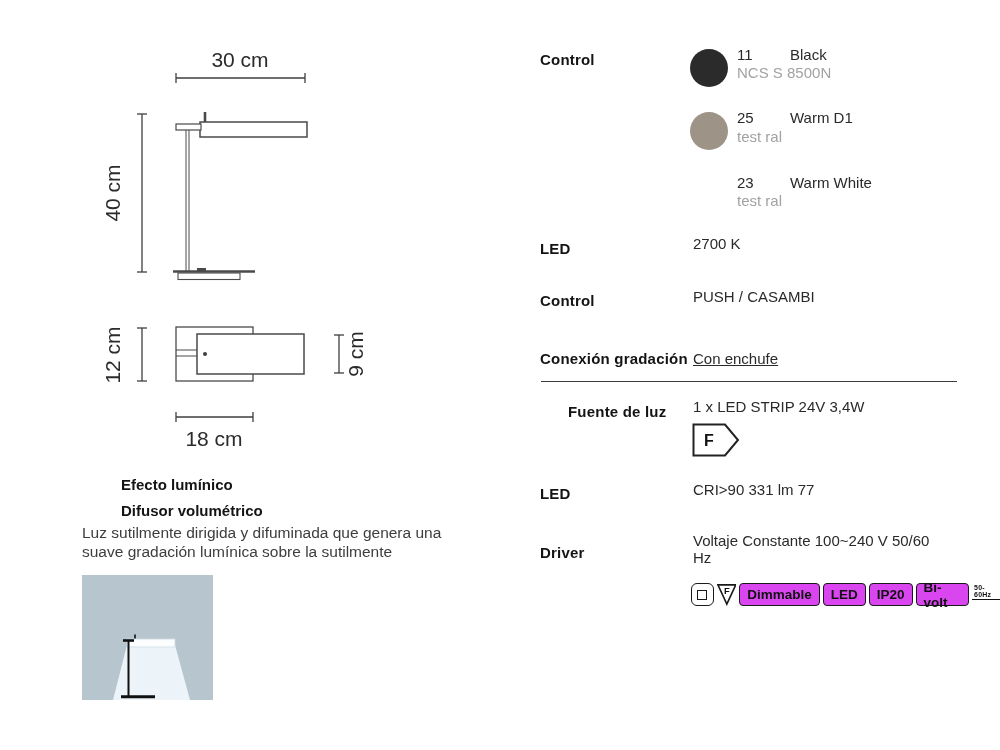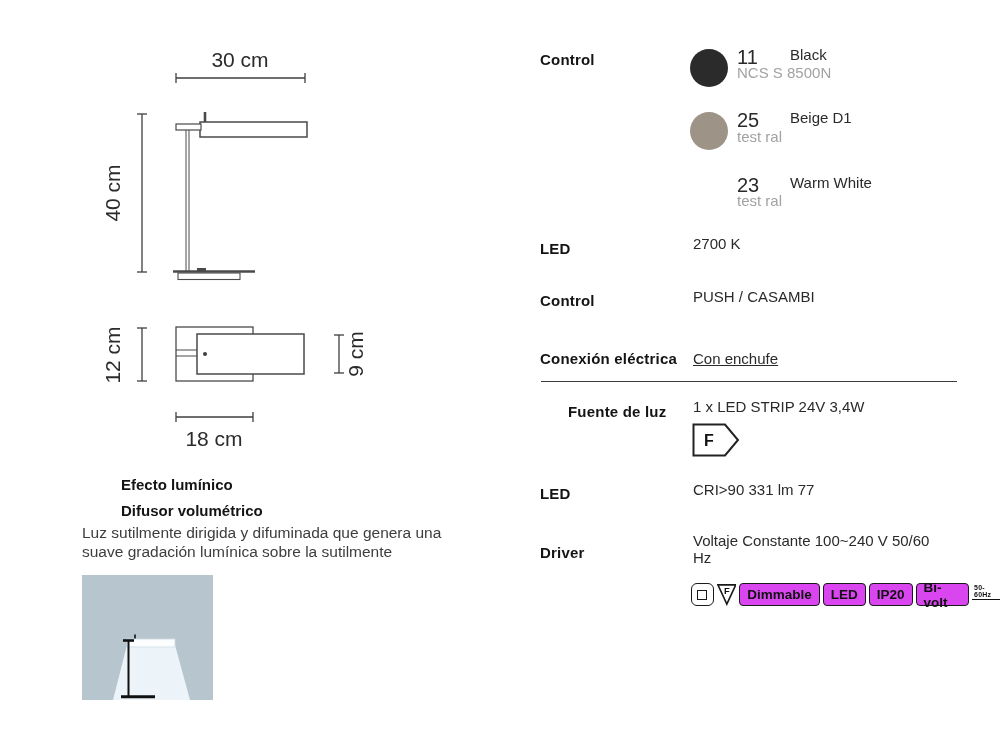--- a/index.html
+++ b/index.html
@@ -9,21 +9,21 @@
   .abs { position: absolute; }
 
   
   .dim-text { font-size: 21px; fill: #2b2b2b; font-family: "Liberation Sans", sans-serif; }
   .effect-title { font-size: 15px; font-weight: bold; color: #141414; margin-left: 39px; }
   .effect-desc { font-size: 15.5px; color: #3d3d3d; line-height: 1.22; width: 400px; }
 
   
   .spec-label { font-size: 15px; font-weight: bold; color: #141414; letter-spacing: .2px; }
   .spec-value { font-size: 15px; color: #2a2a2a; width: 255px; line-height: 1.15; }
-  .finish-code { font-size: 20px; color: #2a2a2a; }
+  .finish-code { font-size: 15px; color: #2a2a2a; }
   .finish-name { font-size: 15px; color: #2a2a2a; }
   .finish-detail { font-size: 15px; color: #a2a2a2; }
   .swatch { width: 38px; height: 38px; border-radius: 50%; }
 
   .divider { height: 1px; background: #3c3c3c; }
 
   .badges { display: flex; align-items: stretch; gap: 3px; height: 23px; }
   .badge-box { border: 1.6px solid #1a1a1a; border-radius: 4px; background: #d946ef;
                display: flex; align-items: center; justify-content: center;
                font-size: 13.5px; font-weight: bold; color: #111; padding: 0 7px; }
@@ -112,34 +112,34 @@
 
 <div class="abs spec-label" style="left:540px; top:51px;">Control</div>
 
 <div class="abs swatch" style="left: 690px; top: 49px; background: rgb(43, 43, 43);"></div>
 <div class="abs finish-code" style="left:737px; top:46px;">11</div>
 <div class="abs finish-name" style="left:790px; top:46px;">Black</div>
 <div class="abs finish-detail" style="left:737px; top:64px;">NCS S 8500N</div>
 
 <div class="abs swatch" style="left: 690px; top: 112px; background: rgb(157, 147, 134);"></div>
 <div class="abs finish-code" style="left:737px; top:109px;">25</div>
-<div class="abs finish-name" style="left:790px; top:109px;">Beige D1</div>
+<div class="abs finish-name" style="left:790px; top:109px;">Warm D1</div>
 <div class="abs finish-detail" style="left:737px; top:128px;">test ral</div>
 
 <div class="abs finish-code" style="left:737px; top:174px;">23</div>
 <div class="abs finish-name" style="left:790px; top:174px;">Warm White</div>
 <div class="abs finish-detail" style="left:737px; top:192px;">test ral</div>
 
 <div class="abs spec-label" style="left:540px; top:240px;">LED</div>
 <div class="abs spec-value" style="left:693px; top:235px;">2700 K</div>
 
 <div class="abs spec-label" style="left:540px; top:292px;">Control</div>
 <div class="abs spec-value" style="left:693px; top:288px;">PUSH / CASAMBI</div>
 
-<div class="abs spec-label" style="left:540px; top:350px;">Conexión eléctrica</div>
+<div class="abs spec-label" style="left:540px; top:350px;">Conexión gradación</div>
 <div class="abs spec-value" style="left:693px; top:350px;text-decoration:underline;">Con enchufe</div>
 
 <div class="abs divider" style="left:541px; top:381px; width:416px;"></div>
 
 <div class="abs spec-label" style="left:568px; top:403px;text-align:center;">Fuente de luz</div>
 <div class="abs spec-value" style="left:693px; top:398px;">1 x LED STRIP 24V 3,4W</div>
 
 <svg class="abs" style="left:692px; top:423px;" width="48" height="34" viewBox="0 0 48 34">
   <polygon points="1.5,1.5 33,1.5 46,17 33,32.5 1.5,32.5" fill="#fff" stroke="#222" stroke-width="2"></polygon>
   <text x="17" y="23" text-anchor="middle" font-size="16" font-weight="bold" fill="#111" font-family="Liberation Sans, sans-serif">F</text>

